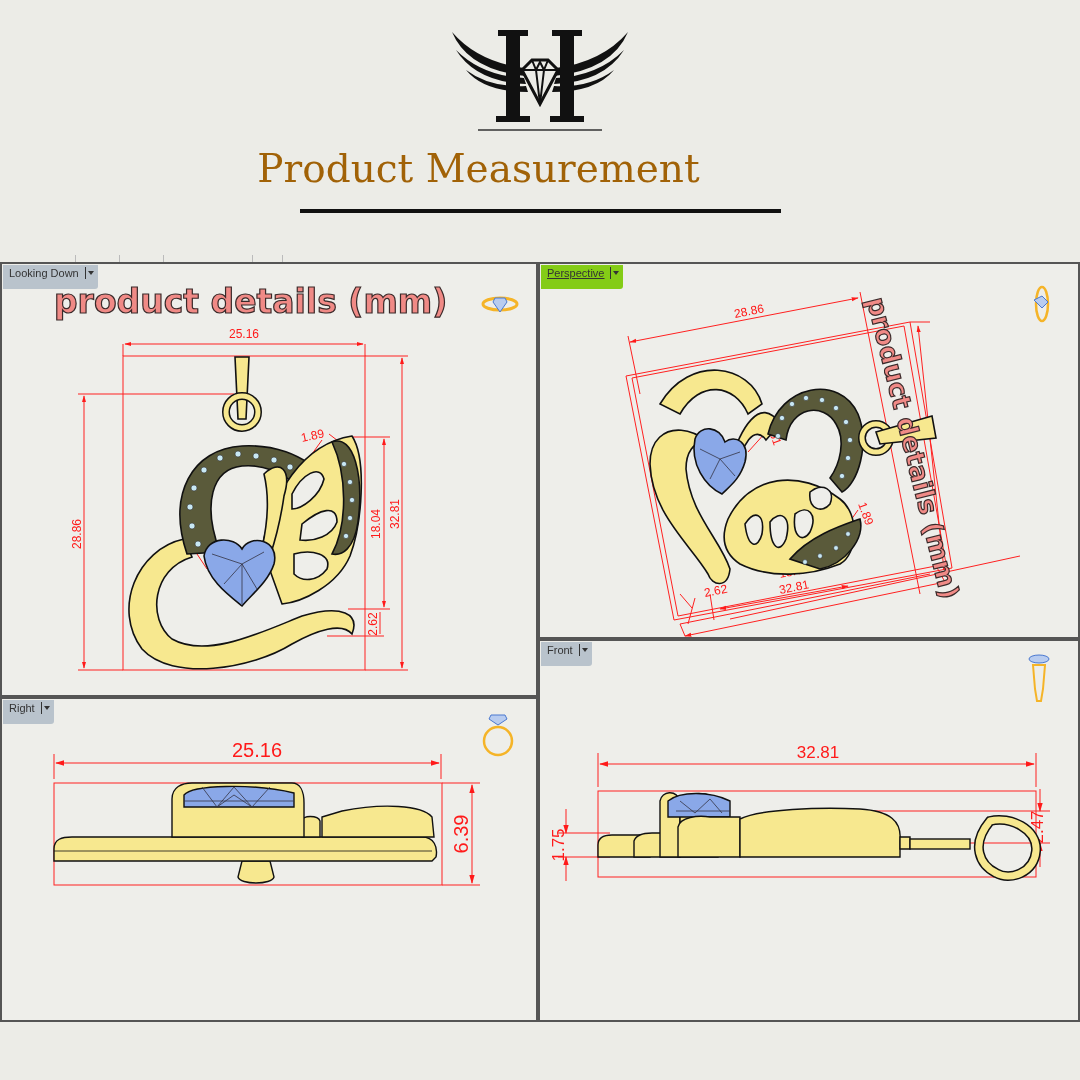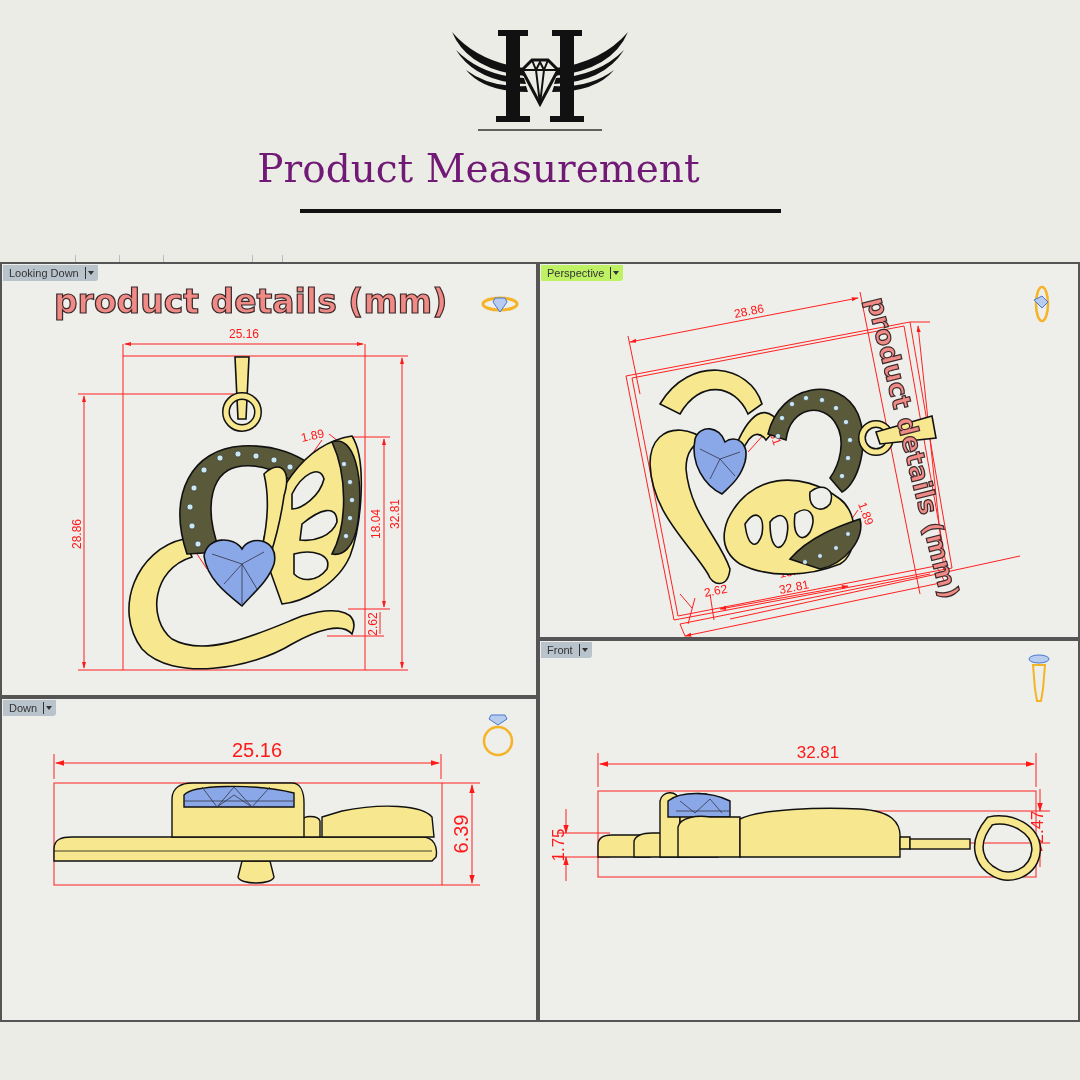--- a/index.html
+++ b/index.html
@@ -1,22 +1,22 @@
 <!DOCTYPE html>
 <html><head>
 <meta charset="utf-8">
 <style>
   html, body { margin:0; padding:0; }
   body { width:1080px; height:1080px; background:#ecece7; position:relative; overflow:hidden; font-family:"Liberation Sans", sans-serif; }
   .logo { position:absolute; left:448px; top:18px; width:184px; height:116px; }
-  .title { position:absolute; left:0; top:146px; width:957px; text-align:center; font-family:"DejaVu Serif", serif; font-size:39px; color:#701a75; letter-spacing:0px; }
+  .title { position:absolute; left:0; top:146px; width:957px; text-align:center; font-family:"DejaVu Serif", serif; font-size:39px; color:#a16207; letter-spacing:0px; }
   .title-rule { position:absolute; left:300px; top:209px; width:481px; height:4px; background:#111; }
   .vp { position:absolute; background:#eeeeea; border:2px solid #555; box-sizing:border-box; overflow:hidden; }
-  .vp-label { position:absolute; left:1px; top:1px; height:16px; padding:0 4px 0 6px; background:#b9c3cc; font-size:11px; color:#333; line-height:16px; display:flex; align-items:center; border-radius:0 0 3px 0; }
-  .vp-label.active { background:#bef264; }
+  .vp-label { position:absolute; left:1px; top:1px; height:16px; padding:0 4px 8px 6px; background:#b9c3cc; font-size:11px; color:#333; line-height:16px; display:flex; align-items:center; border-radius:0 0 3px 0; }
+  .vp-label.active { background:#84cc16;text-decoration:underline; }
   .vp-label .sep { width:1px; height:12px; background:#333; margin:0 2px 0 6px; }
   .vp-label .dd { width:0; height:0; border-left:3px solid transparent; border-right:3px solid transparent; border-top:4px solid #333; }
   .vp svg { position:absolute; left:0; top:0; }
   .pd-text { position:absolute; font-family:"DejaVu Sans", sans-serif; font-weight:bold; color:#f08a86; -webkit-text-stroke:1.2px #3a2a2a; }
   .tick { position:absolute; top:255px; width:1px; height:8px; background:#bbb; }
 </style>
 </head>
 <body>
 
 <svg class="logo" viewBox="0 0 184 116">
@@ -254,21 +254,21 @@
       <path d="M182,108 L182,96 C190,86 250,84 292,94 L292,108Z" fill="#8aa8e8"></path>
       <path d="M182,102 L292,102 M200,88 L215,108 L232,88 L250,108 L268,88 M215,108 L232,96 L250,108" fill="none" stroke="#334" stroke-width="0.8"></path>
       <line x1="52" y1="152" x2="430" y2="152" stroke-width="0.8"></line>
     </g>
   </svg>
   <svg style="left:478px; top:12px;" width="36" height="50">
     <circle cx="18" cy="30" r="14" fill="none" stroke="#f5b428" stroke-width="2.5"></circle>
     <path d="M11,4 L25,4 L27,8 L18,14 L9,8Z" fill="#b8ccf0" stroke="#4a78d0" stroke-width="1"></path>
   </svg>
   <div class="vp-label">
-    <span>Down</span>
+    <span>Right</span>
     <span class="sep"></span>
       <span class="dd"></span>
   </div>
 </div>
 
 <div class="vp" style="left:538px; top:639px; width:542px; height:383px;">
   <svg width="542" height="383">
     <defs>
       <marker id="arr4" viewBox="0 0 10 10" refX="9" refY="5" markerWidth="9" markerHeight="9" orient="auto-start-reverse">
           <path d="M0,2 L10,5 L0,8Z" fill="#ff1a1a"></path>

